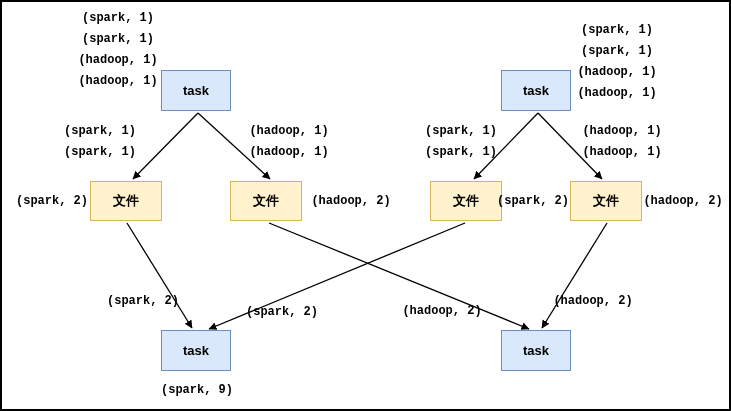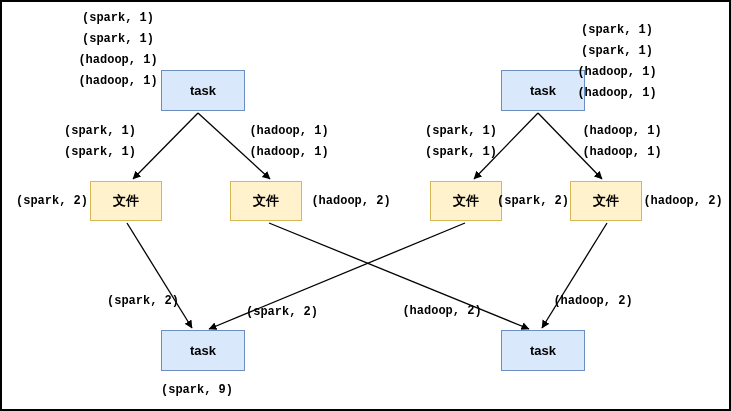--- a/index.html
+++ b/index.html
@@ -28,21 +28,21 @@
     position: absolute;
     display: flex;
     align-items: center;
     justify-content: center;
     box-sizing: border-box;
     font-weight: bold;
     font-size: 13px;
     color: #000000;
   }
   .node.task {
-    width: 84px;
+    width: 70px;
     height: 41px;
     background: #dae8fc;
     border: 1px solid #6c8ebf;
   }
   .node.file {
     width: 72px;
     height: 40px;
     background: #fff2cc;
     border: 1px solid #d6b656;
   }

